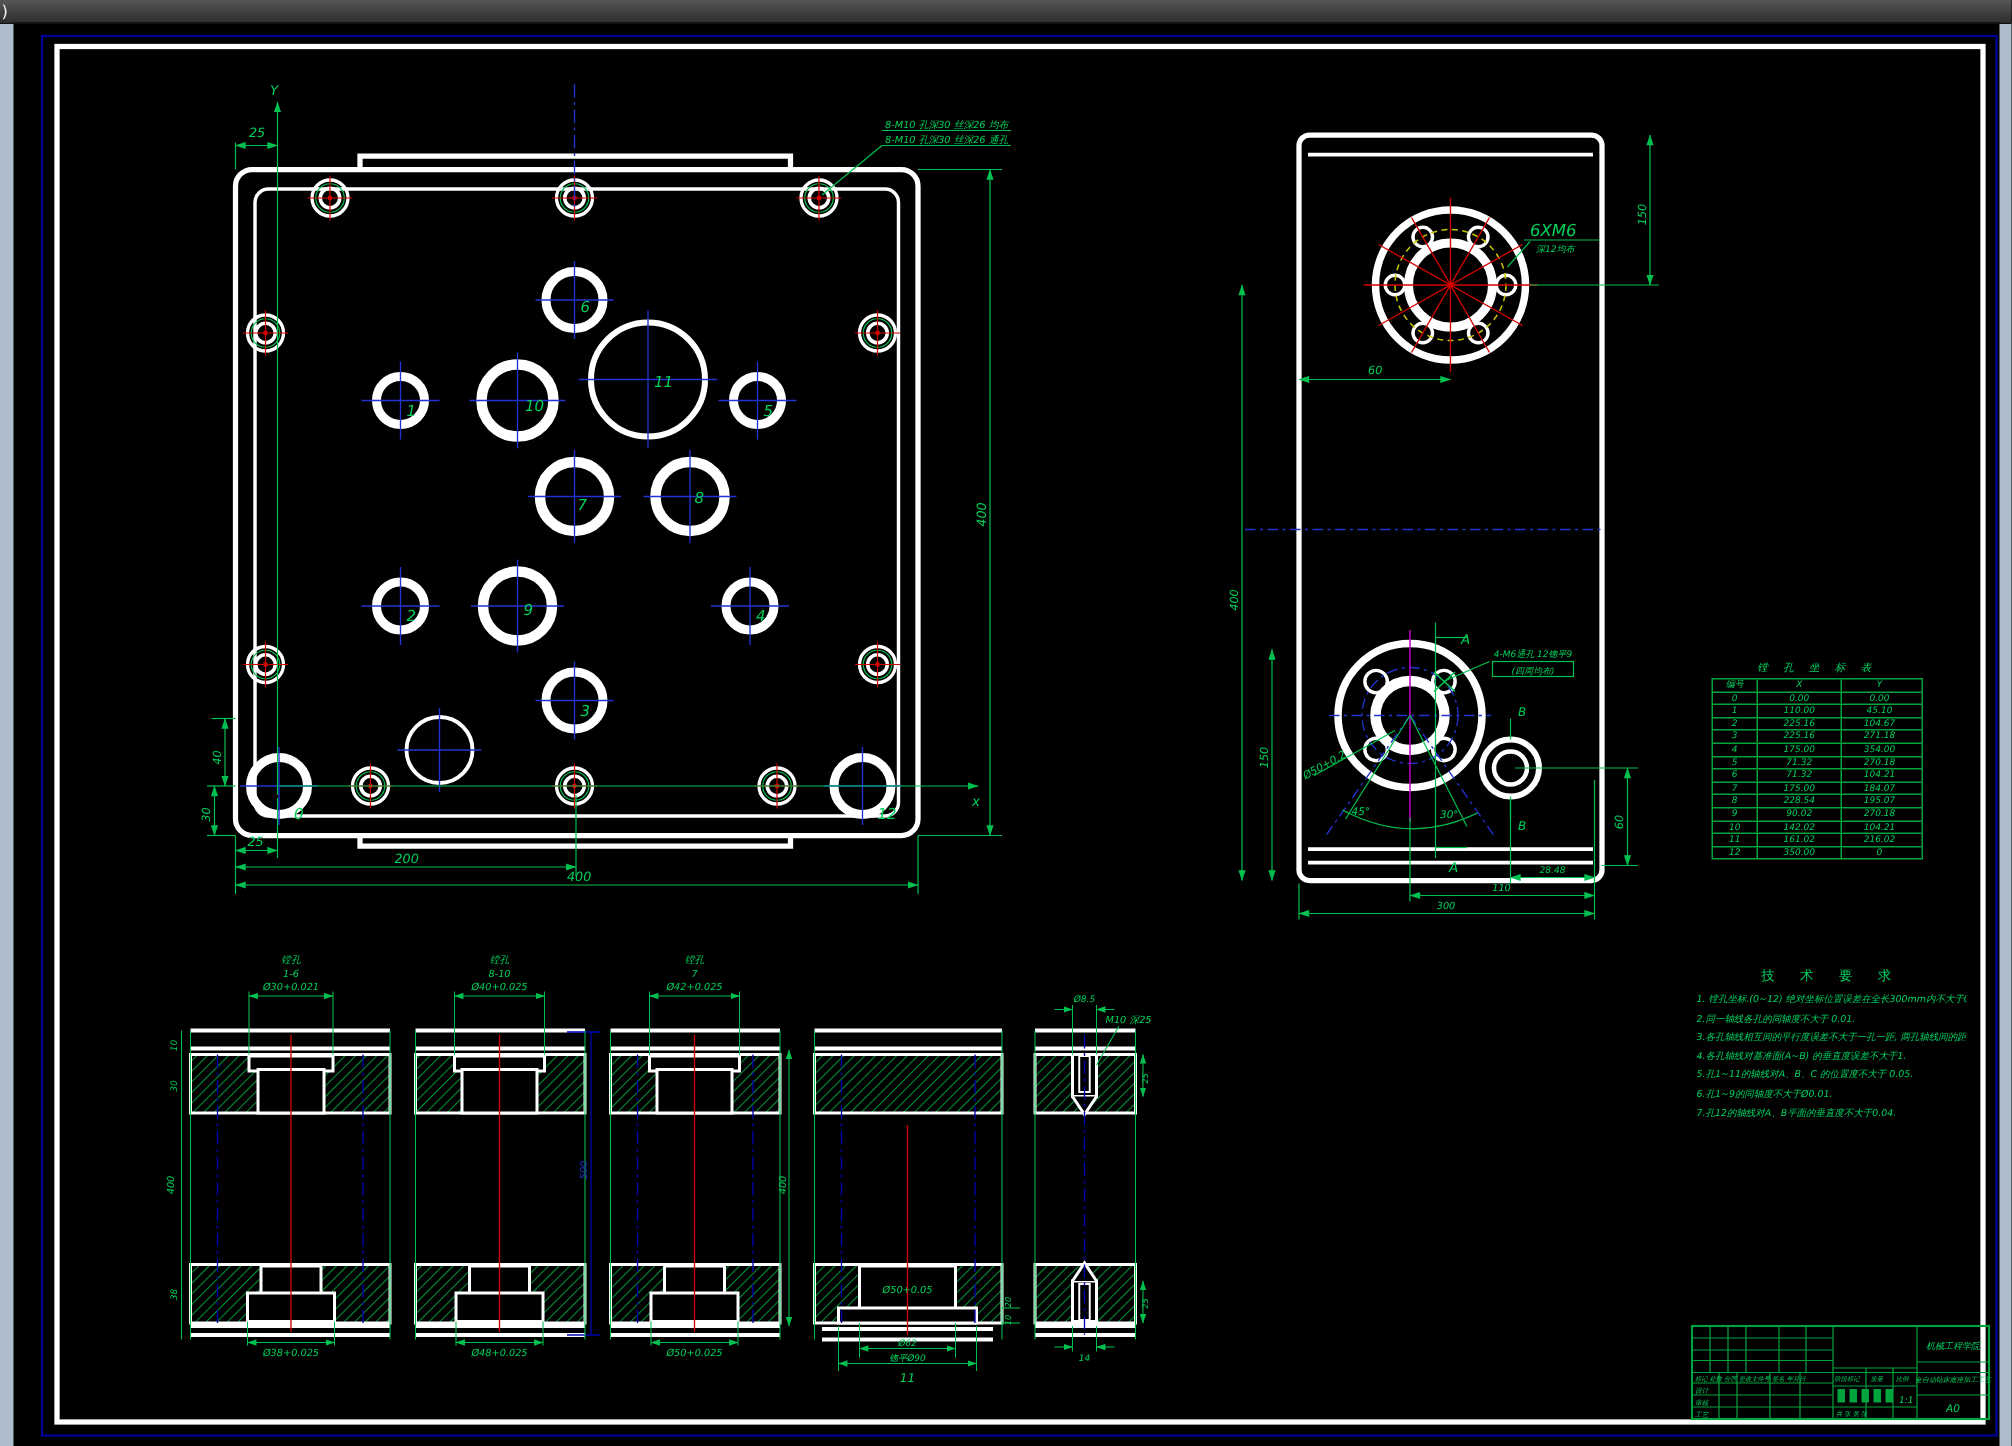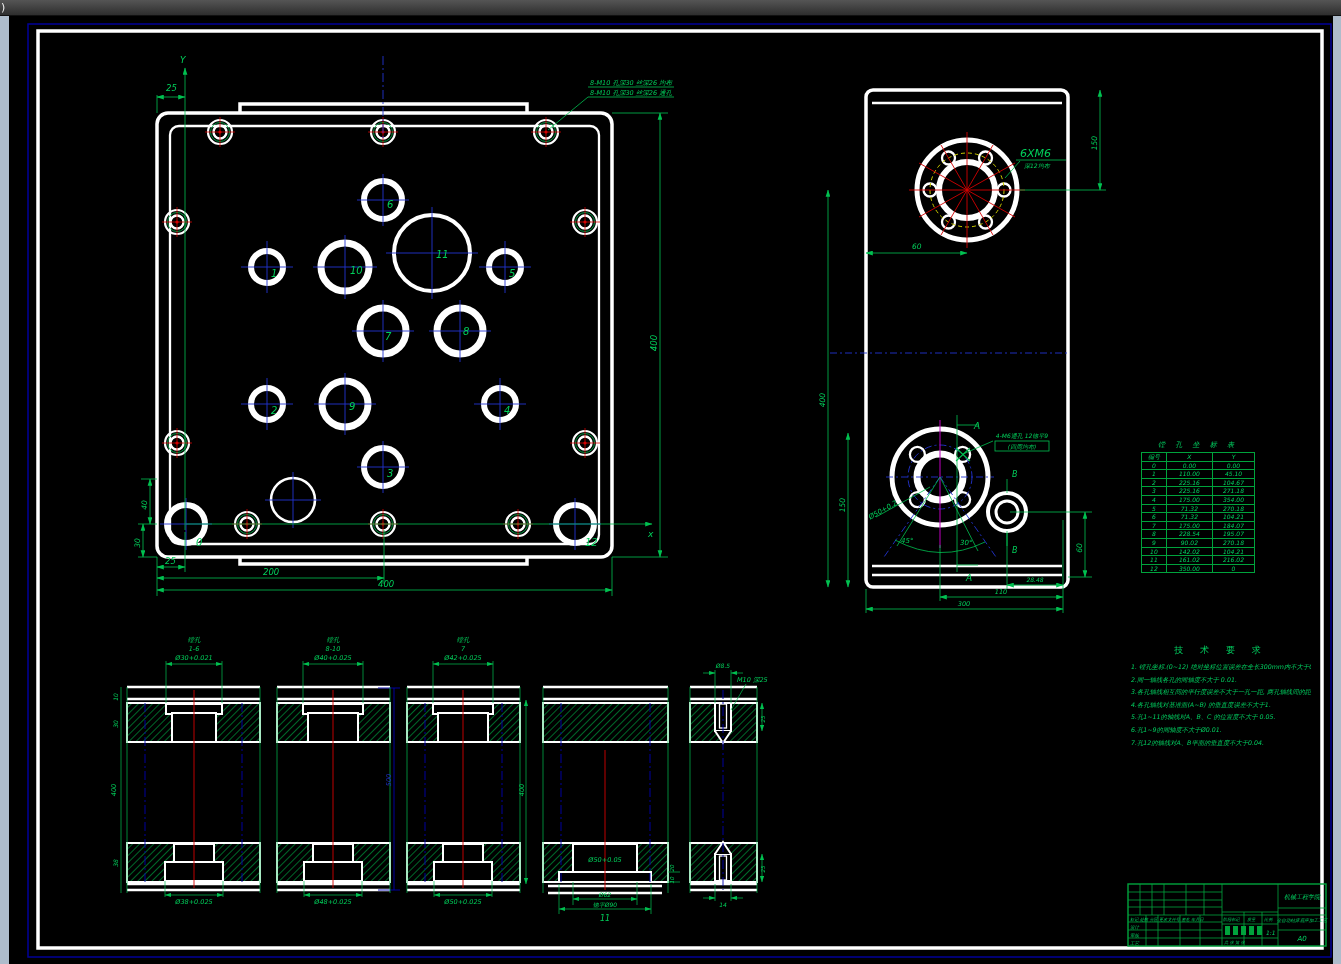--- a/index.html
+++ b/index.html
@@ -9,21 +9,21 @@
   .menubar{position:absolute;top:0;left:0;width:1341px;height:15px;z-index:5;
     background:linear-gradient(#555,#2e2e2e);border-bottom:1px solid #111;
     display:flex;align-items:center;color:#efefef;font-size:11px;}
   .menubar .mi{padding:0 13px;white-space:nowrap;cursor:default;}
   .menubar .clip{padding:0 4px 0 1px;overflow:hidden;width:8px;}
   
   .strip{position:absolute;top:15px;bottom:0;width:9px;background:#aebccb;z-index:4;}
   .strip.left{left:0}.strip.right{right:0;width:8px}
   svg{position:absolute;top:0;left:0;z-index:1;}
   
-  .ctable{position:absolute;left:1141px;top:440px;width:114px;z-index:3;color:#00d060;}
+  .ctable{position:absolute;left:1141px;top:440px;width:141px;z-index:3;color:#00d060;}
   .ctable .ttl{font-size:7px;letter-spacing:4px;text-align:center;margin-bottom:2px;font-style:italic;}
   .ctable .grid{border:1px solid #00a33c;}
   .ctable .row{display:flex;border-top:1px solid #00a33c;}
   .ctable .row:first-child{border-top:none;}
   .ctable .c{font-size:6px;line-height:7.6px;text-align:center;font-style:italic;
      border-left:1px solid #00a33c;overflow:hidden;}
   .ctable .c:first-child{border-left:none;width:29px;}
   .ctable .c.x{width:55px;}.ctable .c.y{width:50px;}
   
   .tech{position:absolute;left:1131px;top:644px;width:180px;z-index:3;color:#00d060;}

